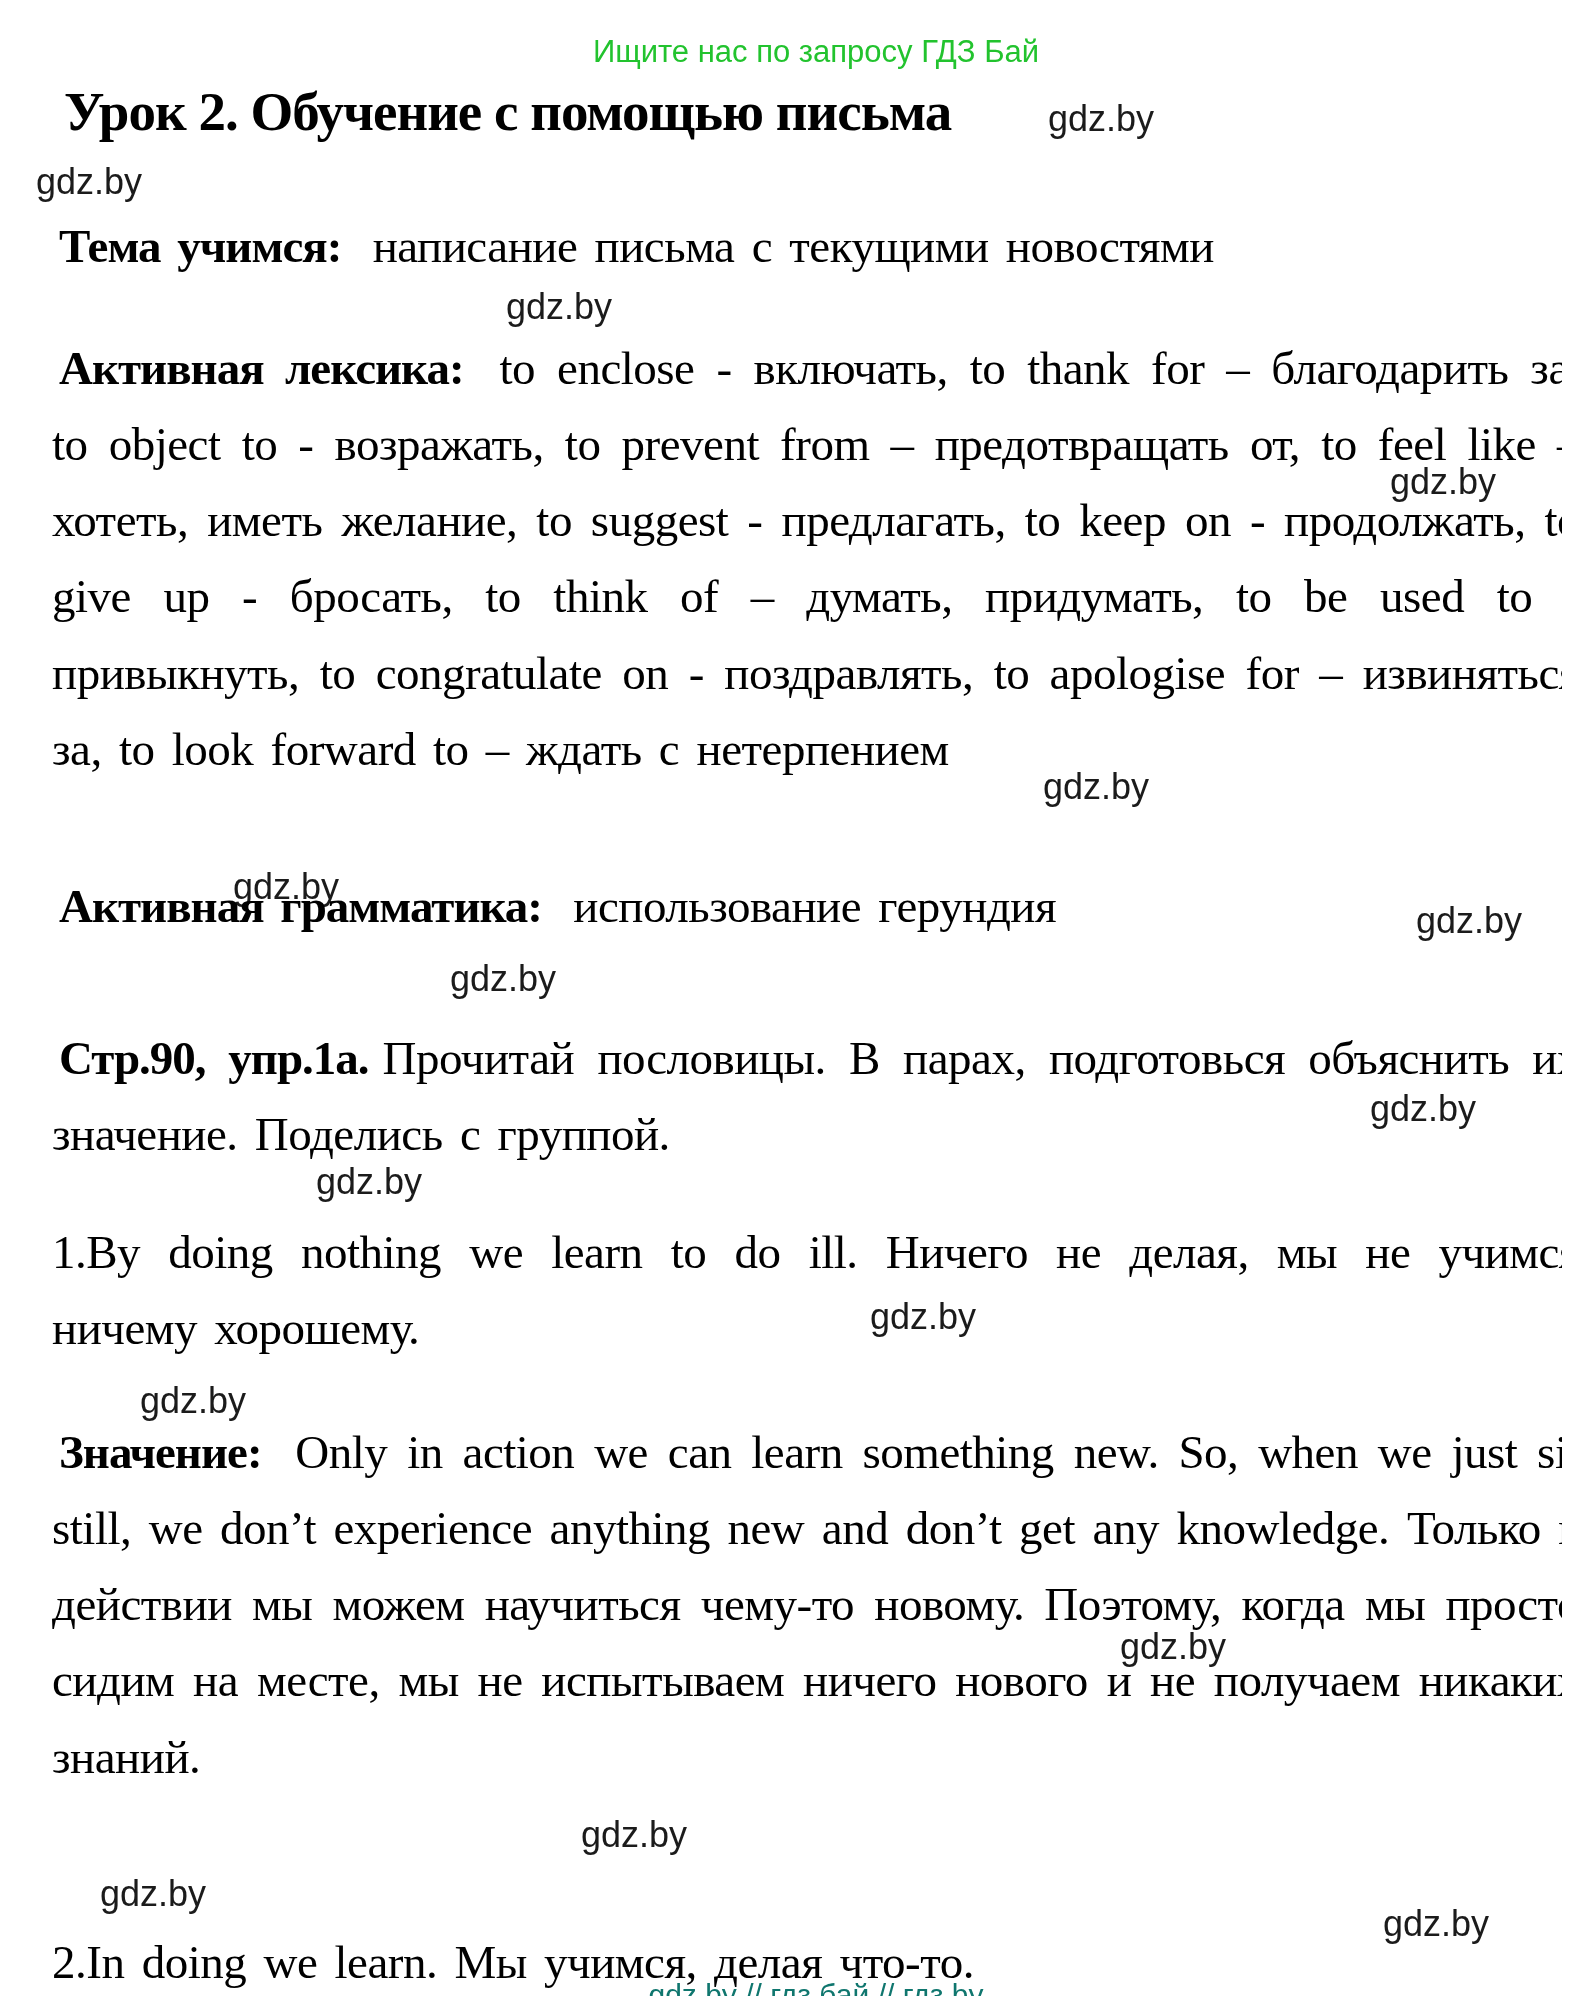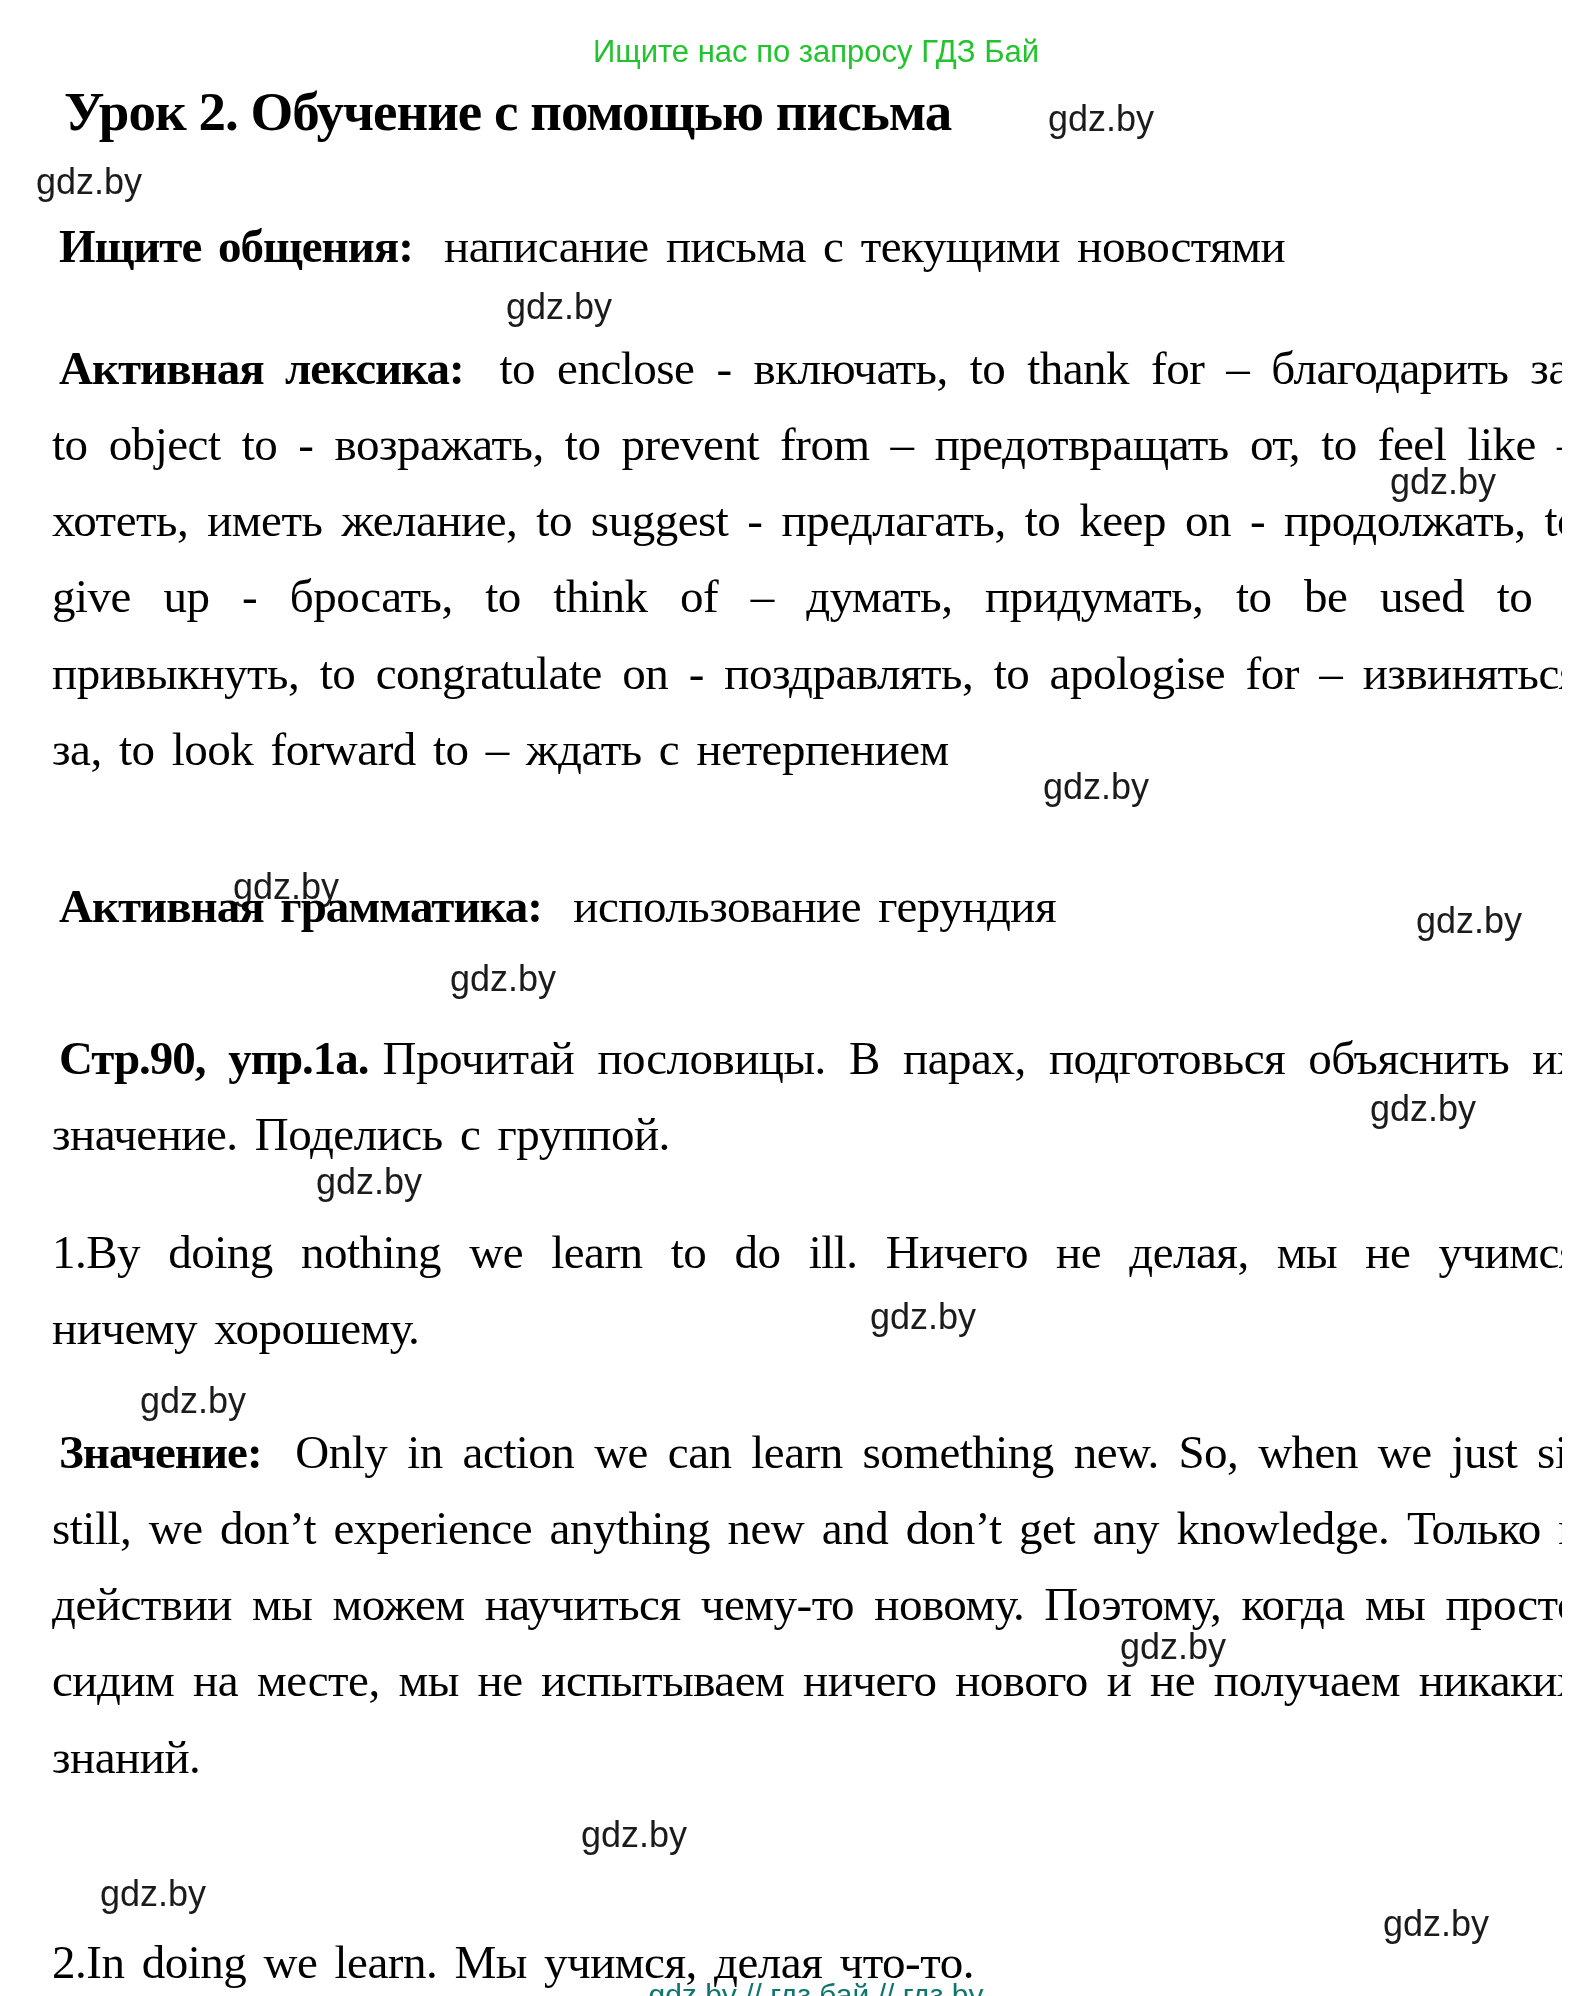--- a/index.html
+++ b/index.html
@@ -78,21 +78,21 @@
   <span class="wm" style="left:422px;  top:930px">gdz.by</span>
   <span class="wm" style="left:1342px; top:1060px">gdz.by</span>
   <span class="wm" style="left:288px;  top:1133px">gdz.by</span>
   <span class="wm" style="left:842px;  top:1268px">gdz.by</span>
   <span class="wm" style="left:112px;  top:1352px">gdz.by</span>
   <span class="wm" style="left:1092px; top:1598px">gdz.by</span>
   <span class="wm" style="left:553px;  top:1786px">gdz.by</span>
   <span class="wm" style="left:72px;   top:1845px">gdz.by</span>
   <span class="wm" style="left:1355px; top:1875px">gdz.by</span>
 
-  <p class="para nojust" style="top:180px"><b>Ищите общения:</b> <span>написание письма с текущими новостями</span></p>
+  <p class="para nojust" style="top:180px"><b>Тема учимся:</b> <span>написание письма с текущими новостями</span></p>
 
   <p class="para" style="top:302px"><b>Активная лексика:</b> <span>to enclose - включать, to thank for – благодарить за, to object to - возражать, to prevent from – предотвращать от, to feel like – хотеть, иметь желание, to suggest - предлагать, to keep on - продолжать, to give up - бросать, to think of – думать, придумать, to be used to - привыкнуть, to congratulate on - поздравлять, to apologise for – извиняться за, to look forward to – ждать с нетерпением</span></p>
 
   <p class="para nojust" style="top:840px"><b>Активная грамматика:</b> <span>использование герундия</span></p>
 
   <p class="para" style="top:992px"><b>Стр.90, упр.1а.</b><span>Прочитай пословицы. В парах, подготовься объяснить их значение. Поделись с группой.</span></p>
 
   <p class="para" style="top:1186px">1.By doing nothing we learn to do ill. Ничего не делая, мы не учимся ничему хорошему.</p>
 
   <p class="para" style="top:1386px"><b>Значение:</b> <span>Only in action we can learn something new. So, when we just sit still, we don’t experience anything new and don’t get any knowledge. Только в действии мы можем научиться чему-то новому. Поэтому, когда мы просто сидим на месте, мы не испытываем ничего нового и не получаем никаких знаний.</span></p>

